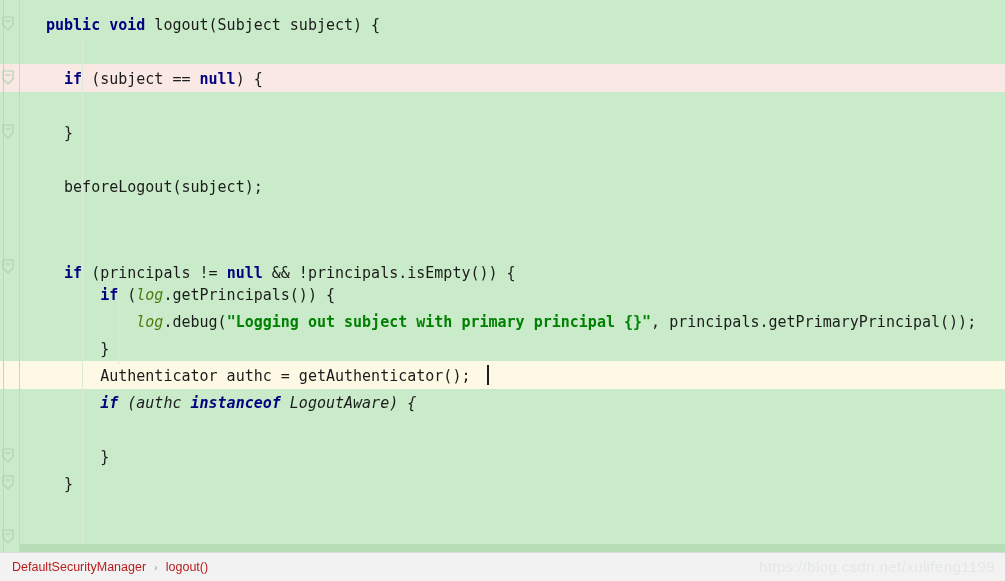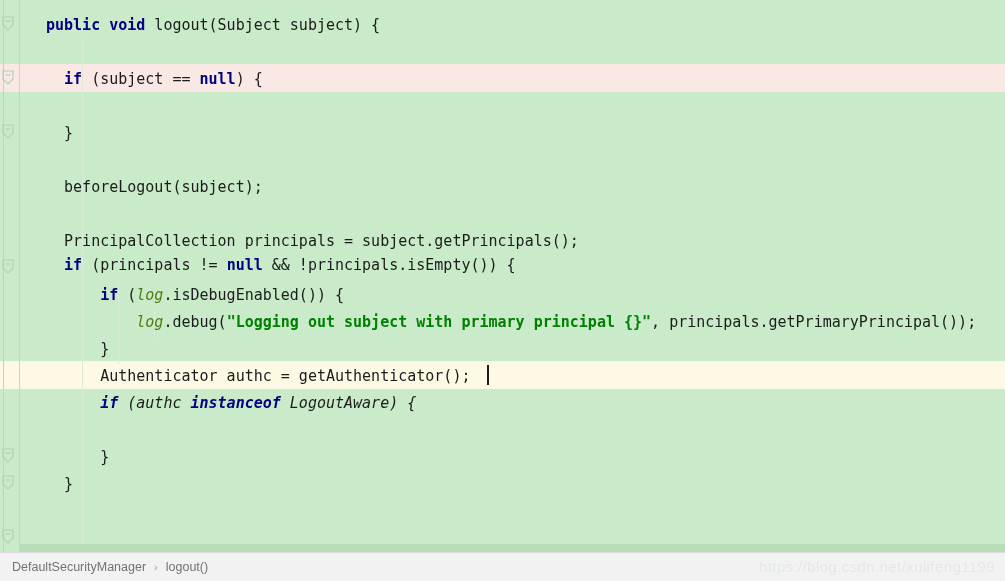--- a/index.html
+++ b/index.html
@@ -155,21 +155,21 @@
     top: 0;
     height: 28px;
     line-height: 28px;
     font-size: 12.5px;
     color: #4a4a4a;
     display: flex;
     align-items: center;
     gap: 8px;
     white-space: nowrap;
   }
-  #breadcrumb .crumb { color: #737373; }
+  #breadcrumb .crumb { color: #b91c1c; }
   #breadcrumb .sep {
     color: #9aa0a6;
     font-size: 11px;
   }
   #watermark {
     position: absolute;
     right: 10px;
     top: 0;
     height: 28px;
     line-height: 28px;
@@ -199,23 +199,22 @@
     </div>
 
   <div id="code">
       <div class="line" style="top: 12px;"><span class="txt"><span class="kw">public</span><span class="plain"> </span><span class="kw">void</span><span class="plain"> logout(Subject subject) {</span></span></div>
       <div class="line" style="top: 39px;"><span class="txt"></span></div>
       <div class="line" style="top: 66px;"><span class="txt"><span class="plain">  </span><span class="kw">if</span><span class="plain"> (subject == </span><span class="kw">null</span><span class="plain">) {</span></span></div>
       <div class="line" style="top: 120px;"><span class="txt"><span class="plain">  }</span></span></div>
       <div class="line" style="top: 147px;"><span class="txt"></span></div>
       <div class="line" style="top: 174px;"><span class="txt"><span class="plain">  beforeLogout(subject);</span></span></div>
       <div class="line" style="top: 201px;"><span class="txt"></span></div>
-      <div class="line" style="top: 228px;"><span class="txt"><span class="plain">  PrincipalCollection principals = subject.getPrincipals();</span></span></div>
-      <div class="line" style="top: 252px;"><span class="txt"><span class="plain">  </span><span class="kw">if</span><span class="plain"> (principals != </span><span class="kw">null</span><span class="plain"> &amp;&amp; !principals.isEmpty()) {</span></span></div>
-      <div class="line" style="top: 282px;"><span class="txt"><span class="plain">      </span><span class="kw">if</span><span class="plain"> (</span><span class="fld">log</span><span class="plain">.isDebugEnabled()) {</span></span></div>
+      <div class="line" style="top: 260px;"><span class="txt"><span class="plain">  </span><span class="kw">if</span><span class="plain"> (principals != </span><span class="kw">null</span><span class="plain"> &amp;&amp; !principals.isEmpty()) {</span></span></div>
+      <div class="line" style="top: 282px;"><span class="txt"><span class="plain">      </span><span class="kw">if</span><span class="plain"> (</span><span class="fld">log</span><span class="plain">.getPrincipals()) {</span></span></div>
       <div class="line" style="top: 309px;"><span class="txt"><span class="plain">          </span><span class="fld">log</span><span class="plain">.debug(</span><span class="str">"Logging out subject with primary principal {}"</span><span class="plain">, principals.getPrimaryPrincipal());</span></span></div>
       <div class="line" style="top: 336px;"><span class="txt"><span class="plain">      }</span></span></div>
       <div class="line" style="top: 363px;"><span class="txt"><span class="plain">      Authenticator authc = getAuthenticator();</span></span></div>
       <div class="line" style="top: 390px; font-style: italic;"><span class="txt"><span class="plain">      </span><span class="kw">if</span><span class="plain"> (authc </span><span class="kw">instanceof</span><span class="plain"> LogoutAware) {</span></span></div>
       <div class="line" style="top: 444px;"><span class="txt"><span class="plain">      }</span></span></div>
       <div class="line" style="top: 471px;"><span class="txt"><span class="plain">  }</span></span></div>
       <div class="line" style="top: 498px;"><span class="txt"></span></div>
       <div class="line" style="top: 544px;"><span class="txt"><span class="plain">  </span><span class="kw">try</span><span class="plain"> {</span></span></div>
     </div>
 

